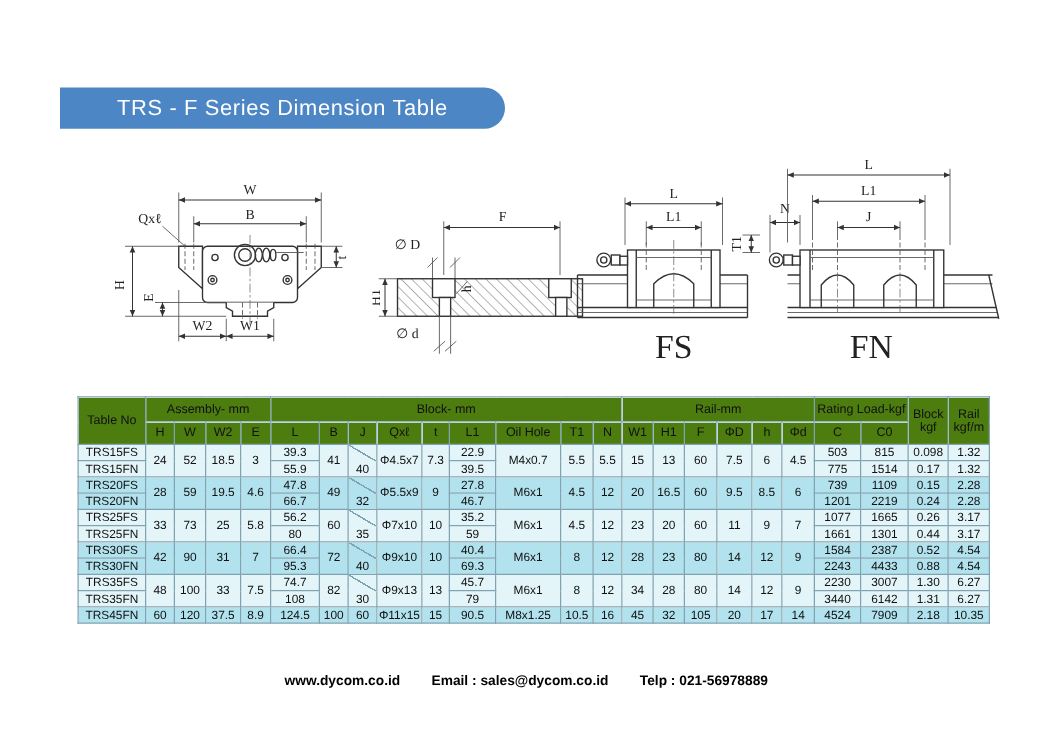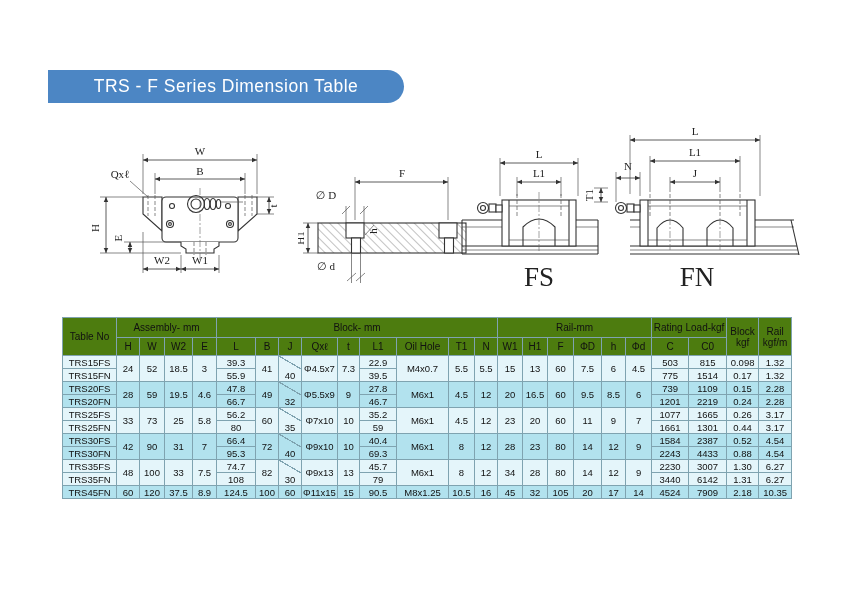--- a/index.html
+++ b/index.html
@@ -525,14 +525,19 @@
             <td>14</td>
             <td>4524</td>
             <td>7909</td>
             <td>2.18</td>
             <td>10.35</td>
           </tr>
         </tbody>
     </table>
   </div>
 
+  <div class="footer">
+    <span>www.dycom.co.id</span>
+    <span>Email : sales@dycom.co.id</span>
+    <span>Telp : 021-56978889</span>
+  </div>
 
 </div>
 
 </body></html>

